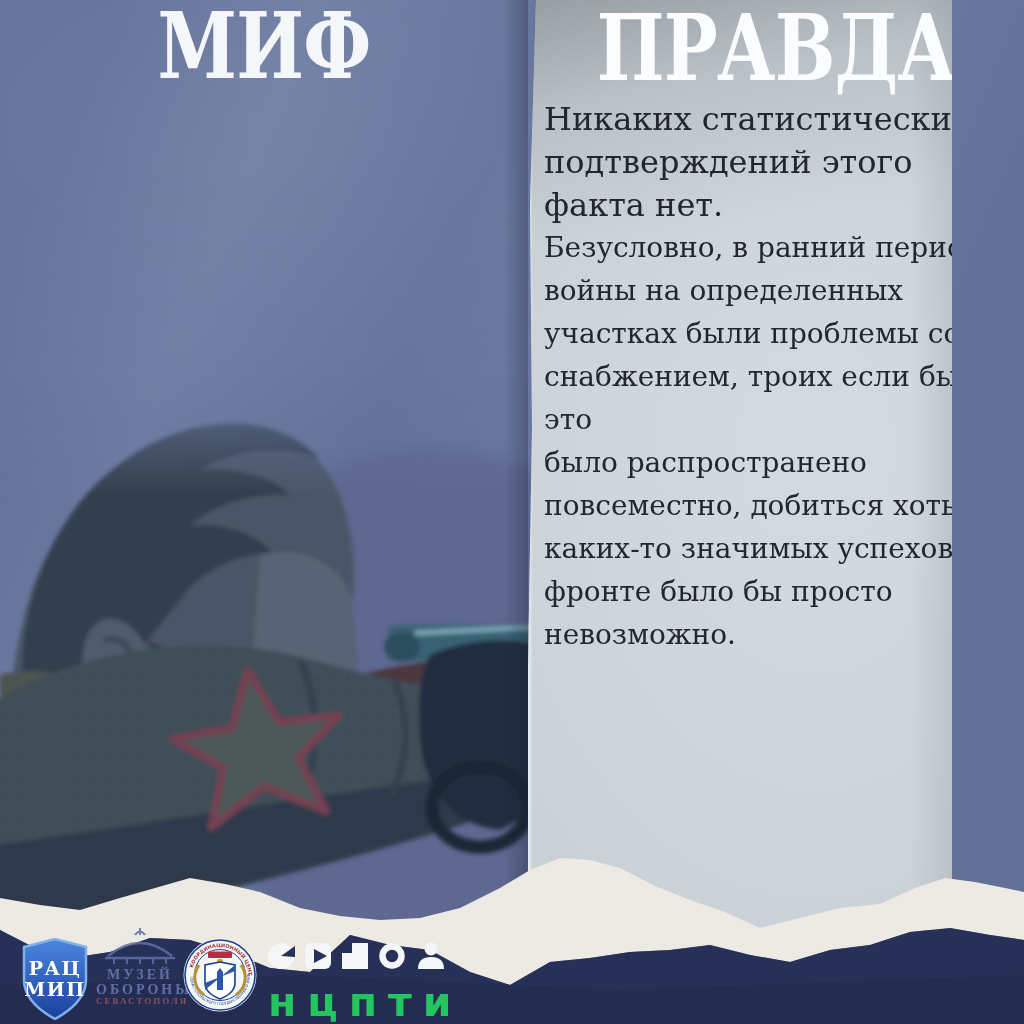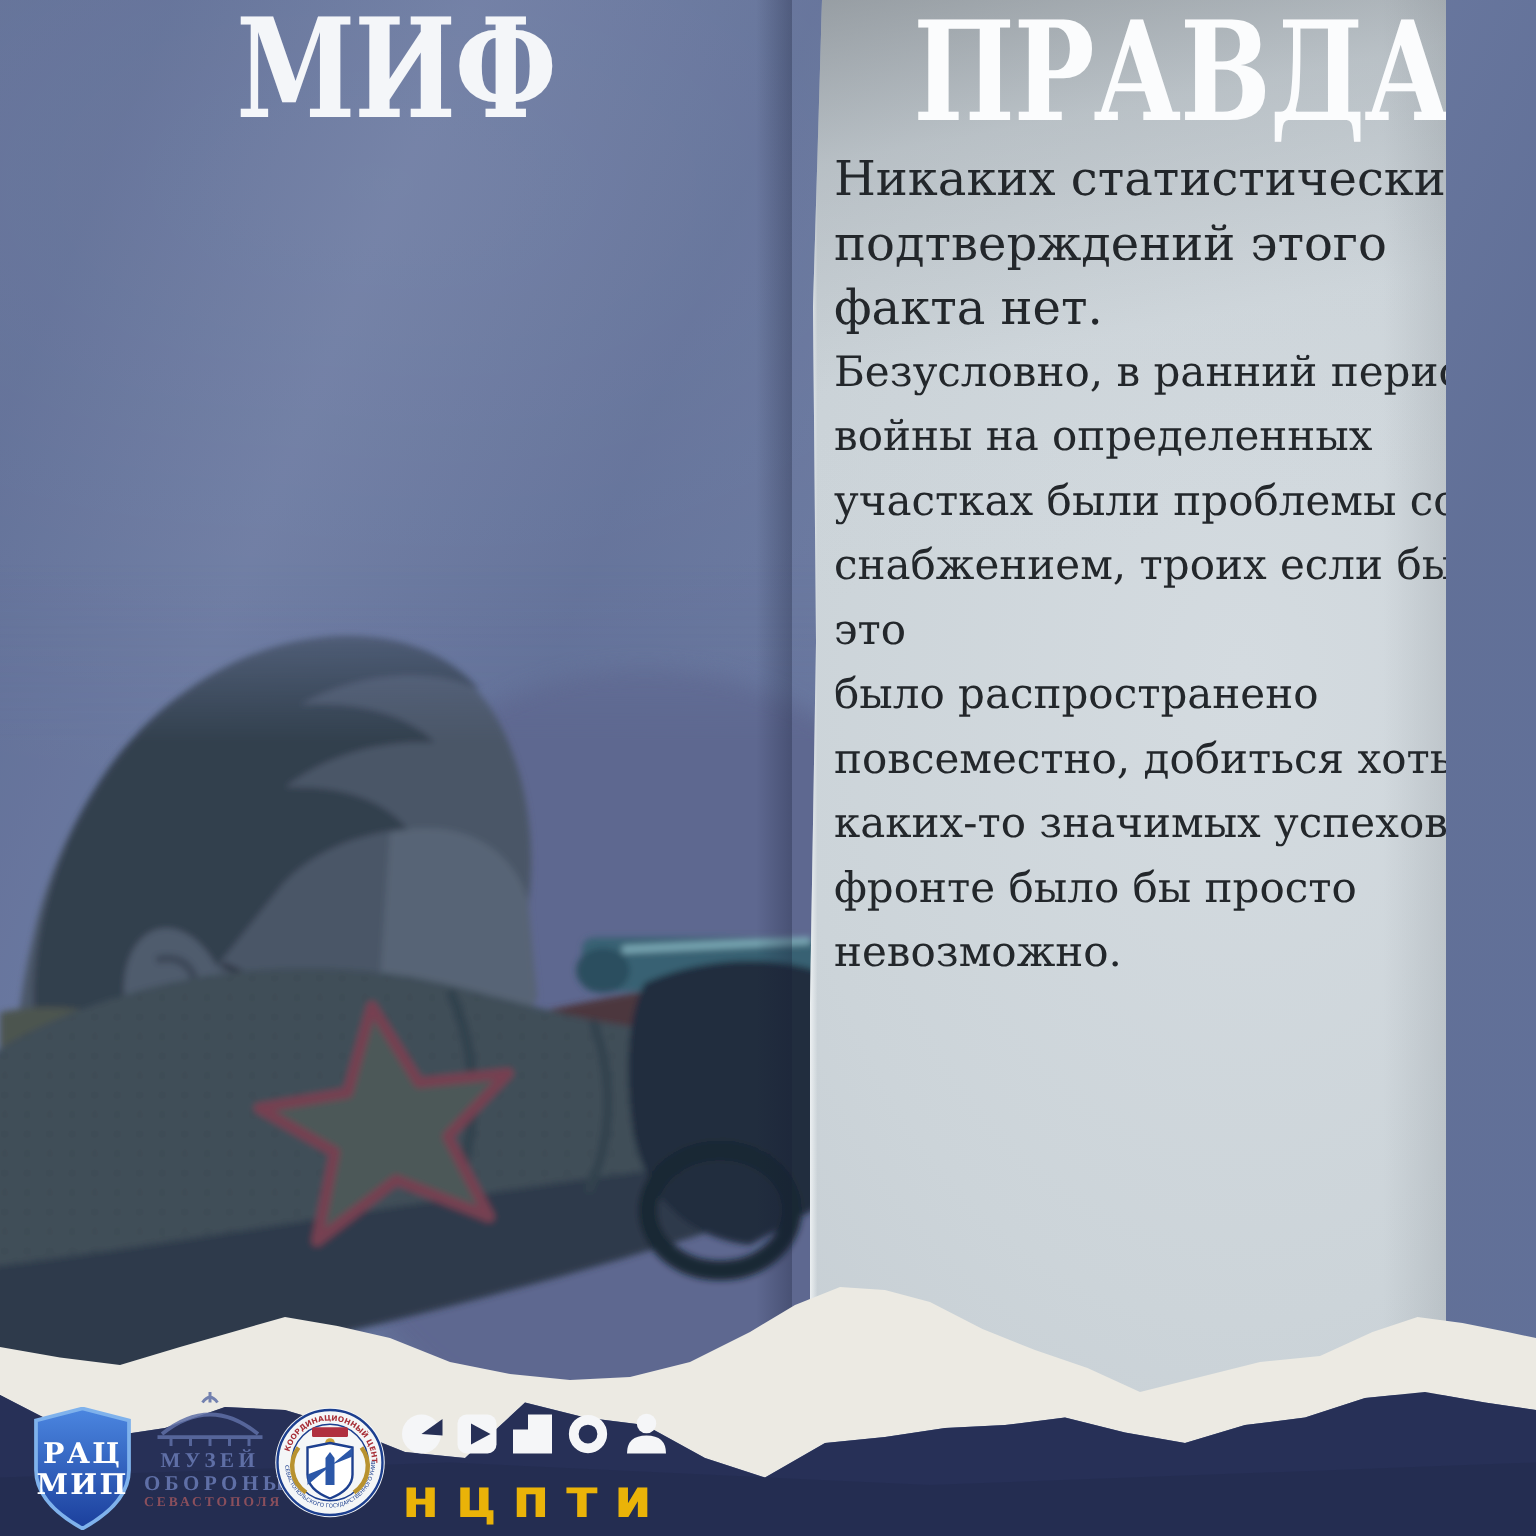--- a/index.html
+++ b/index.html
@@ -24,38 +24,38 @@
   
   .paper-shadow{position:absolute;top:0;left:504px;width:24px;height:910px;z-index:3;
     background:linear-gradient(90deg, rgba(22,28,52,0) 0%, rgba(22,28,52,0.30) 100%);}
   
   .paper{position:absolute;left:528px;top:0;width:424px;height:930px;z-index:4;
     clip-path:polygon(8px 0%,100% 0%,100% 100%,0% 100%,0% 72%,4px 46%,2px 22%);
     background:
       linear-gradient(270deg, rgba(96,102,108,0.16), rgba(96,102,108,0) 42px),
       linear-gradient(90deg, rgba(244,247,248,0.8) 0px, rgba(244,247,248,0) 5px),
       linear-gradient(169deg, rgba(118,124,130,0.60) 0%, rgba(148,155,161,0.34) 11%, rgba(190,197,203,0.08) 26%, rgba(205,213,218,0) 40%),
-      radial-gradient(130% 85% at 68% 48%, #d4dbe0 0%, #ccd4d9 55%, #c3cbd1 100%); margin-left: 12px;}
+      radial-gradient(130% 85% at 68% 48%, #d4dbe0 0%, #ccd4d9 55%, #c3cbd1 100%);}
   .truth-title{position:absolute;top:2px;left:0;width:496px;text-align:center;
     font-weight:bold;font-size:92px;line-height:1.0;color:#fbfcfd;
     transform:scaleX(0.78);transform-origin:50% 0;letter-spacing:-1px;}
   .truth-text1{position:absolute;top:98px;left:16px;width:470px;
     font-size:32px;line-height:43px;color:#23272b;white-space:pre-line;}
   .truth-text2{position:absolute;top:226px;left:16px;width:470px;
     font-size:28px;line-height:43px;color:#23272b;white-space:pre-line;}
   
   .torn{position:absolute;inset:0;z-index:5;pointer-events:none;}
   .footer{position:absolute;left:0;top:0;width:932px;height:1024px;z-index:6;}
   .logo{position:absolute;}
   .museum-txt{font-family:Liberation Serif, serif;font-weight:bold;
     color:#5f6fa6;text-align:center;line-height:1.05;}
   .museum-l1,.museum-l2{font-size:14px;letter-spacing:3px;}
   .museum-l3{font-size:9px;letter-spacing:2px;color:#8a4f5c;}
   .ncpti-word{font-family:"DejaVu Sans","Liberation Sans",sans-serif;font-weight:bold;
-    font-size:36px;letter-spacing:11px;color:#eab308;line-height:1;}
+    font-size:41px;letter-spacing:11px;color:#22c55e;line-height:1;}
 </style>
 </head>
 <body>
 
 <div class="canvas">
 
   <div class="bg-blue"></div>
 
   <svg class="soldier" viewBox="0 0 545 560" aria-hidden="true">
     <defs>

